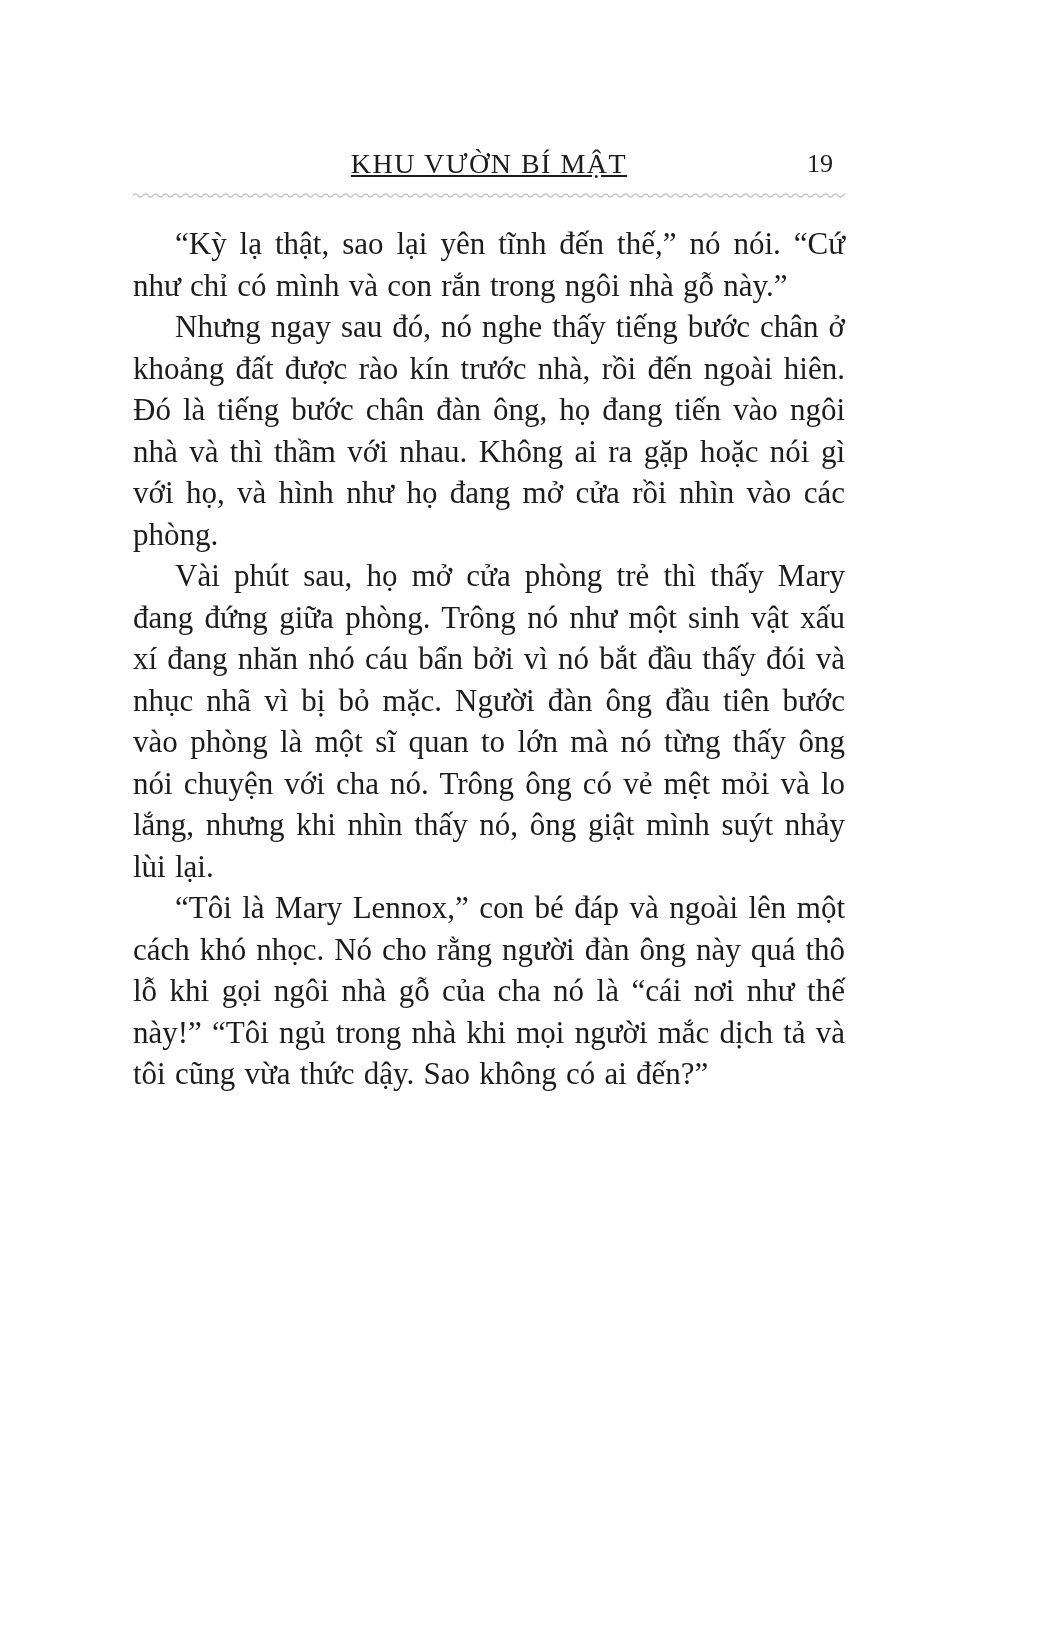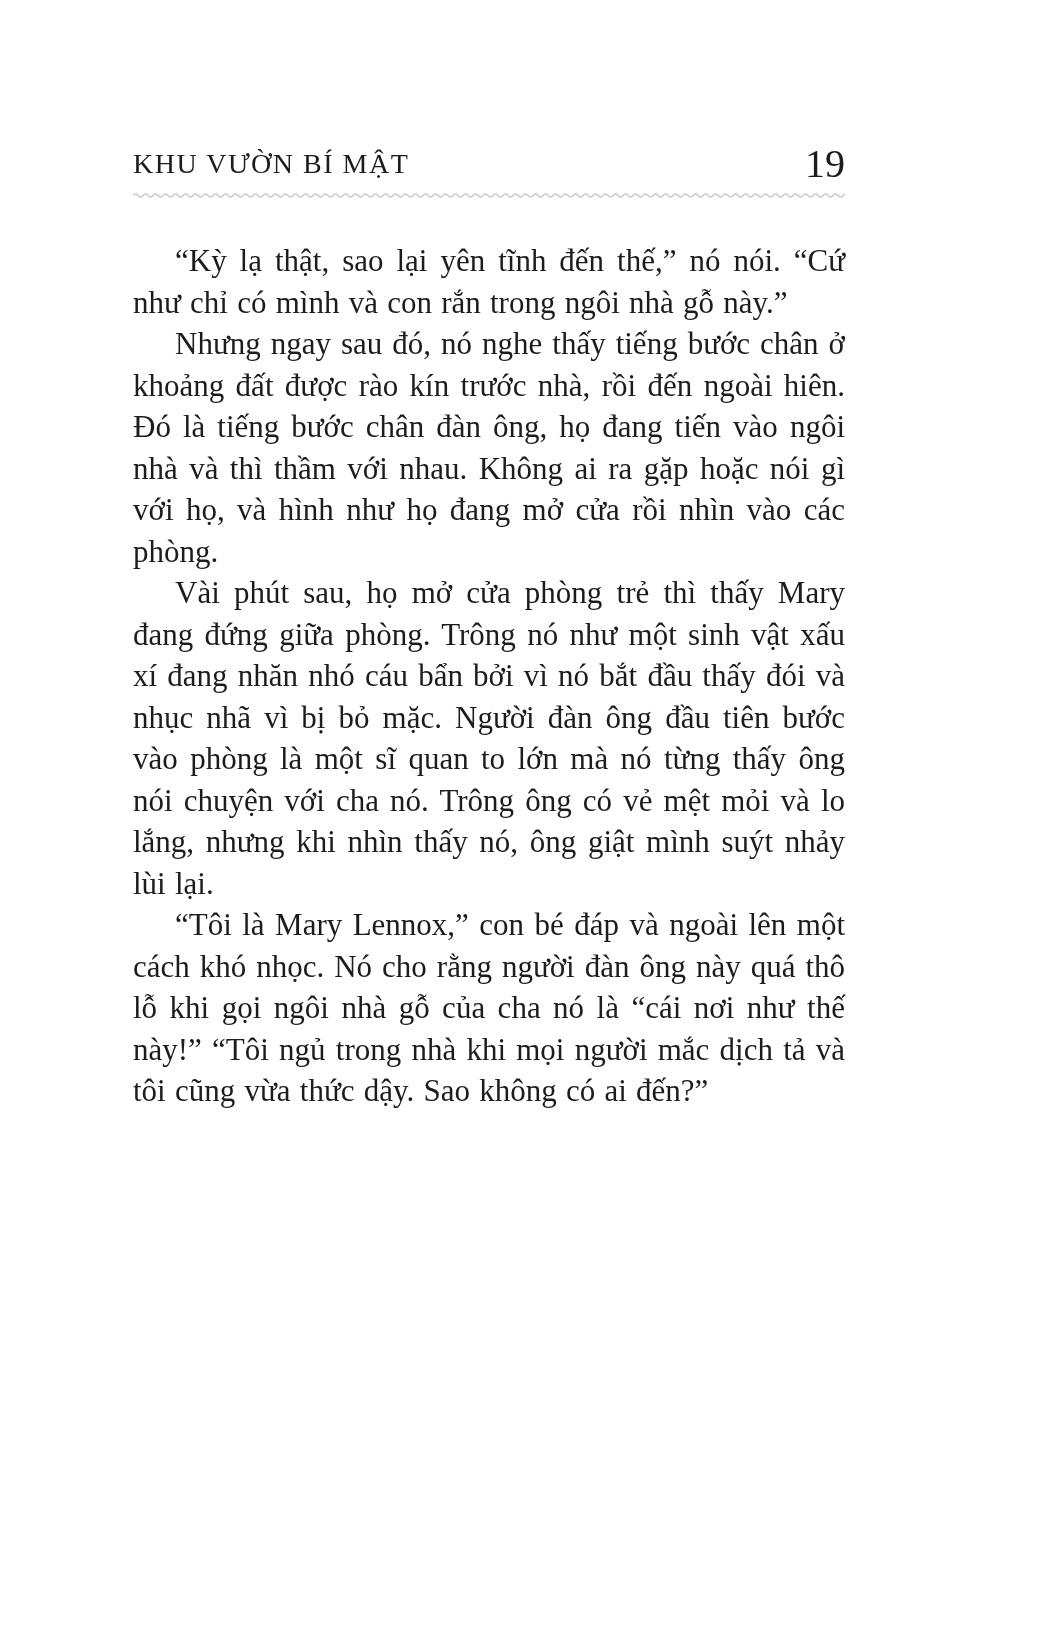--- a/index.html
+++ b/index.html
@@ -19,37 +19,39 @@
     margin-left: 133px;
     width: 712px;
   }
   .page-header {
     position: relative;
     margin-top: 146px;
     height: 36px;
   }
   .running-title {
     display: block;
+    text-align: center;
     font-size: 28px;
     letter-spacing: 1.5px;
     line-height: 36px;
+    text-decoration: underline;
   }
   .page-number {
     position: absolute;
-    right: 0;
+    right: 12px;
     top: 0;
-    font-size: 40px;
+    font-size: 26px;
     line-height: 36px;
   }
   .divider {
     display: block;
     margin-top: 9px;
   }
   .body-text {
-    margin-top: 41px;
+    margin-top: 24px;
   }
   .body-text p {
     margin: 0;
     font-size: 31px;
     line-height: 41.5px;
     text-align: justify;
     text-indent: 42px;
     word-spacing: 1.5px;
   }
 </style>

